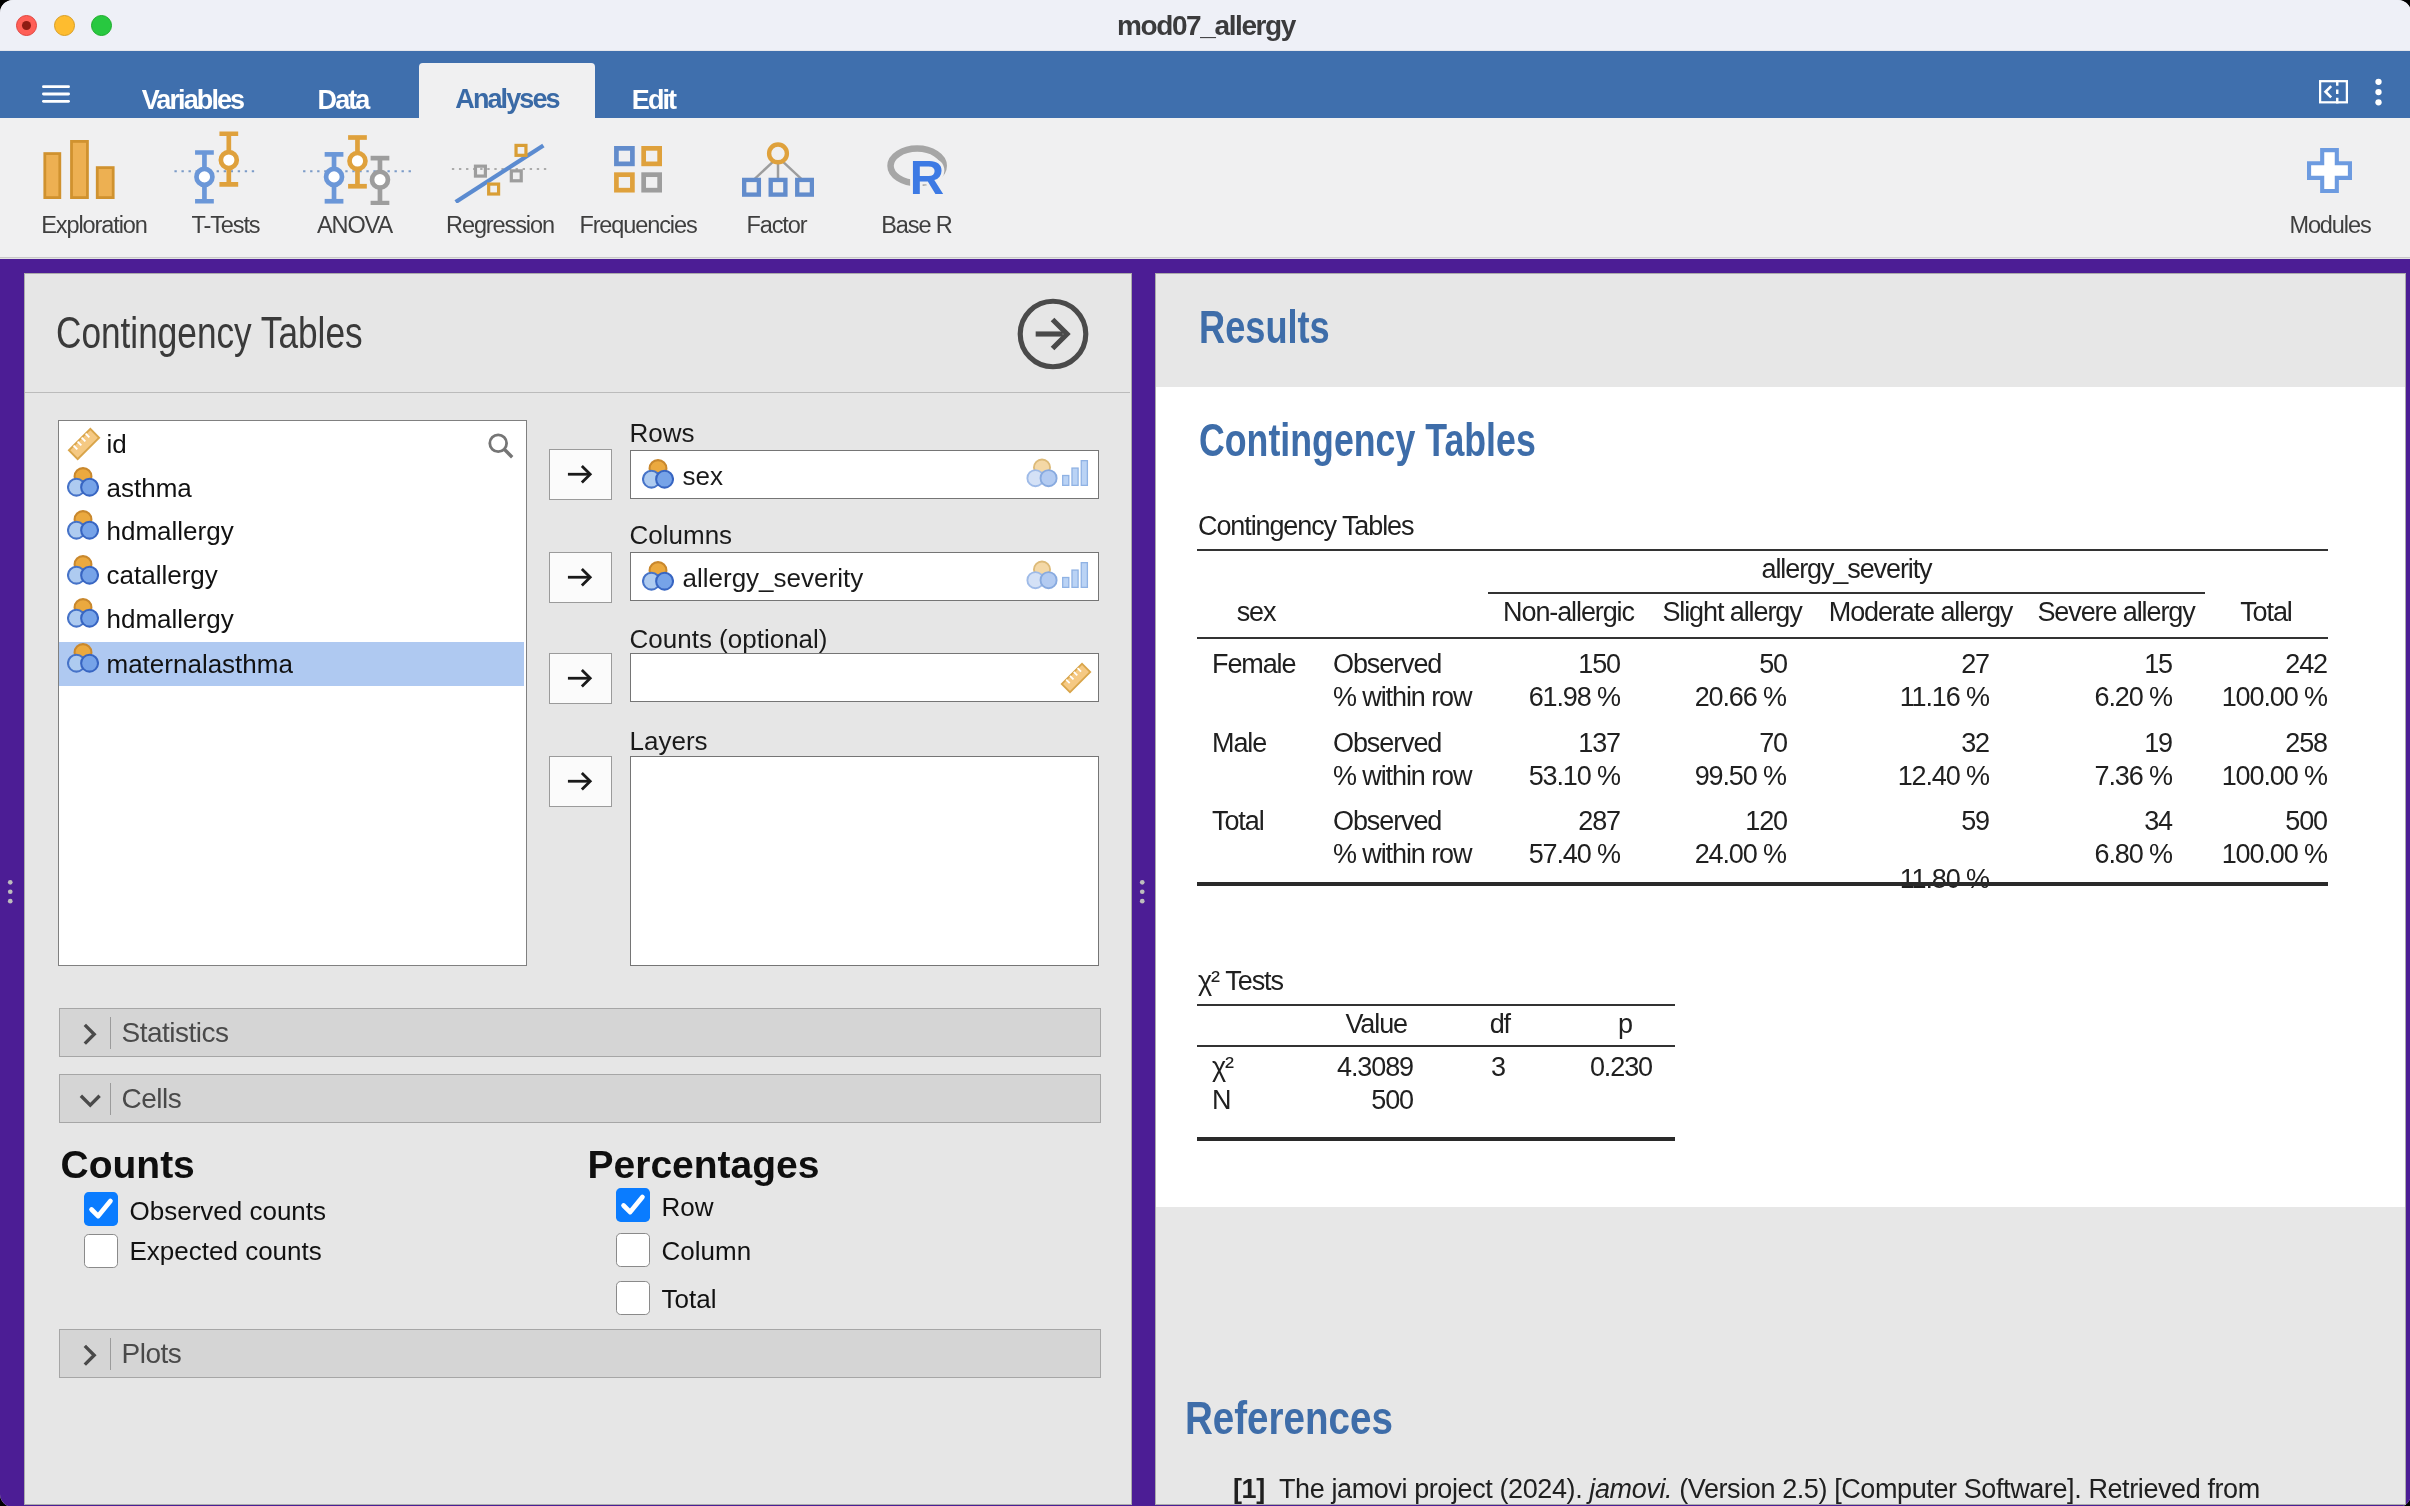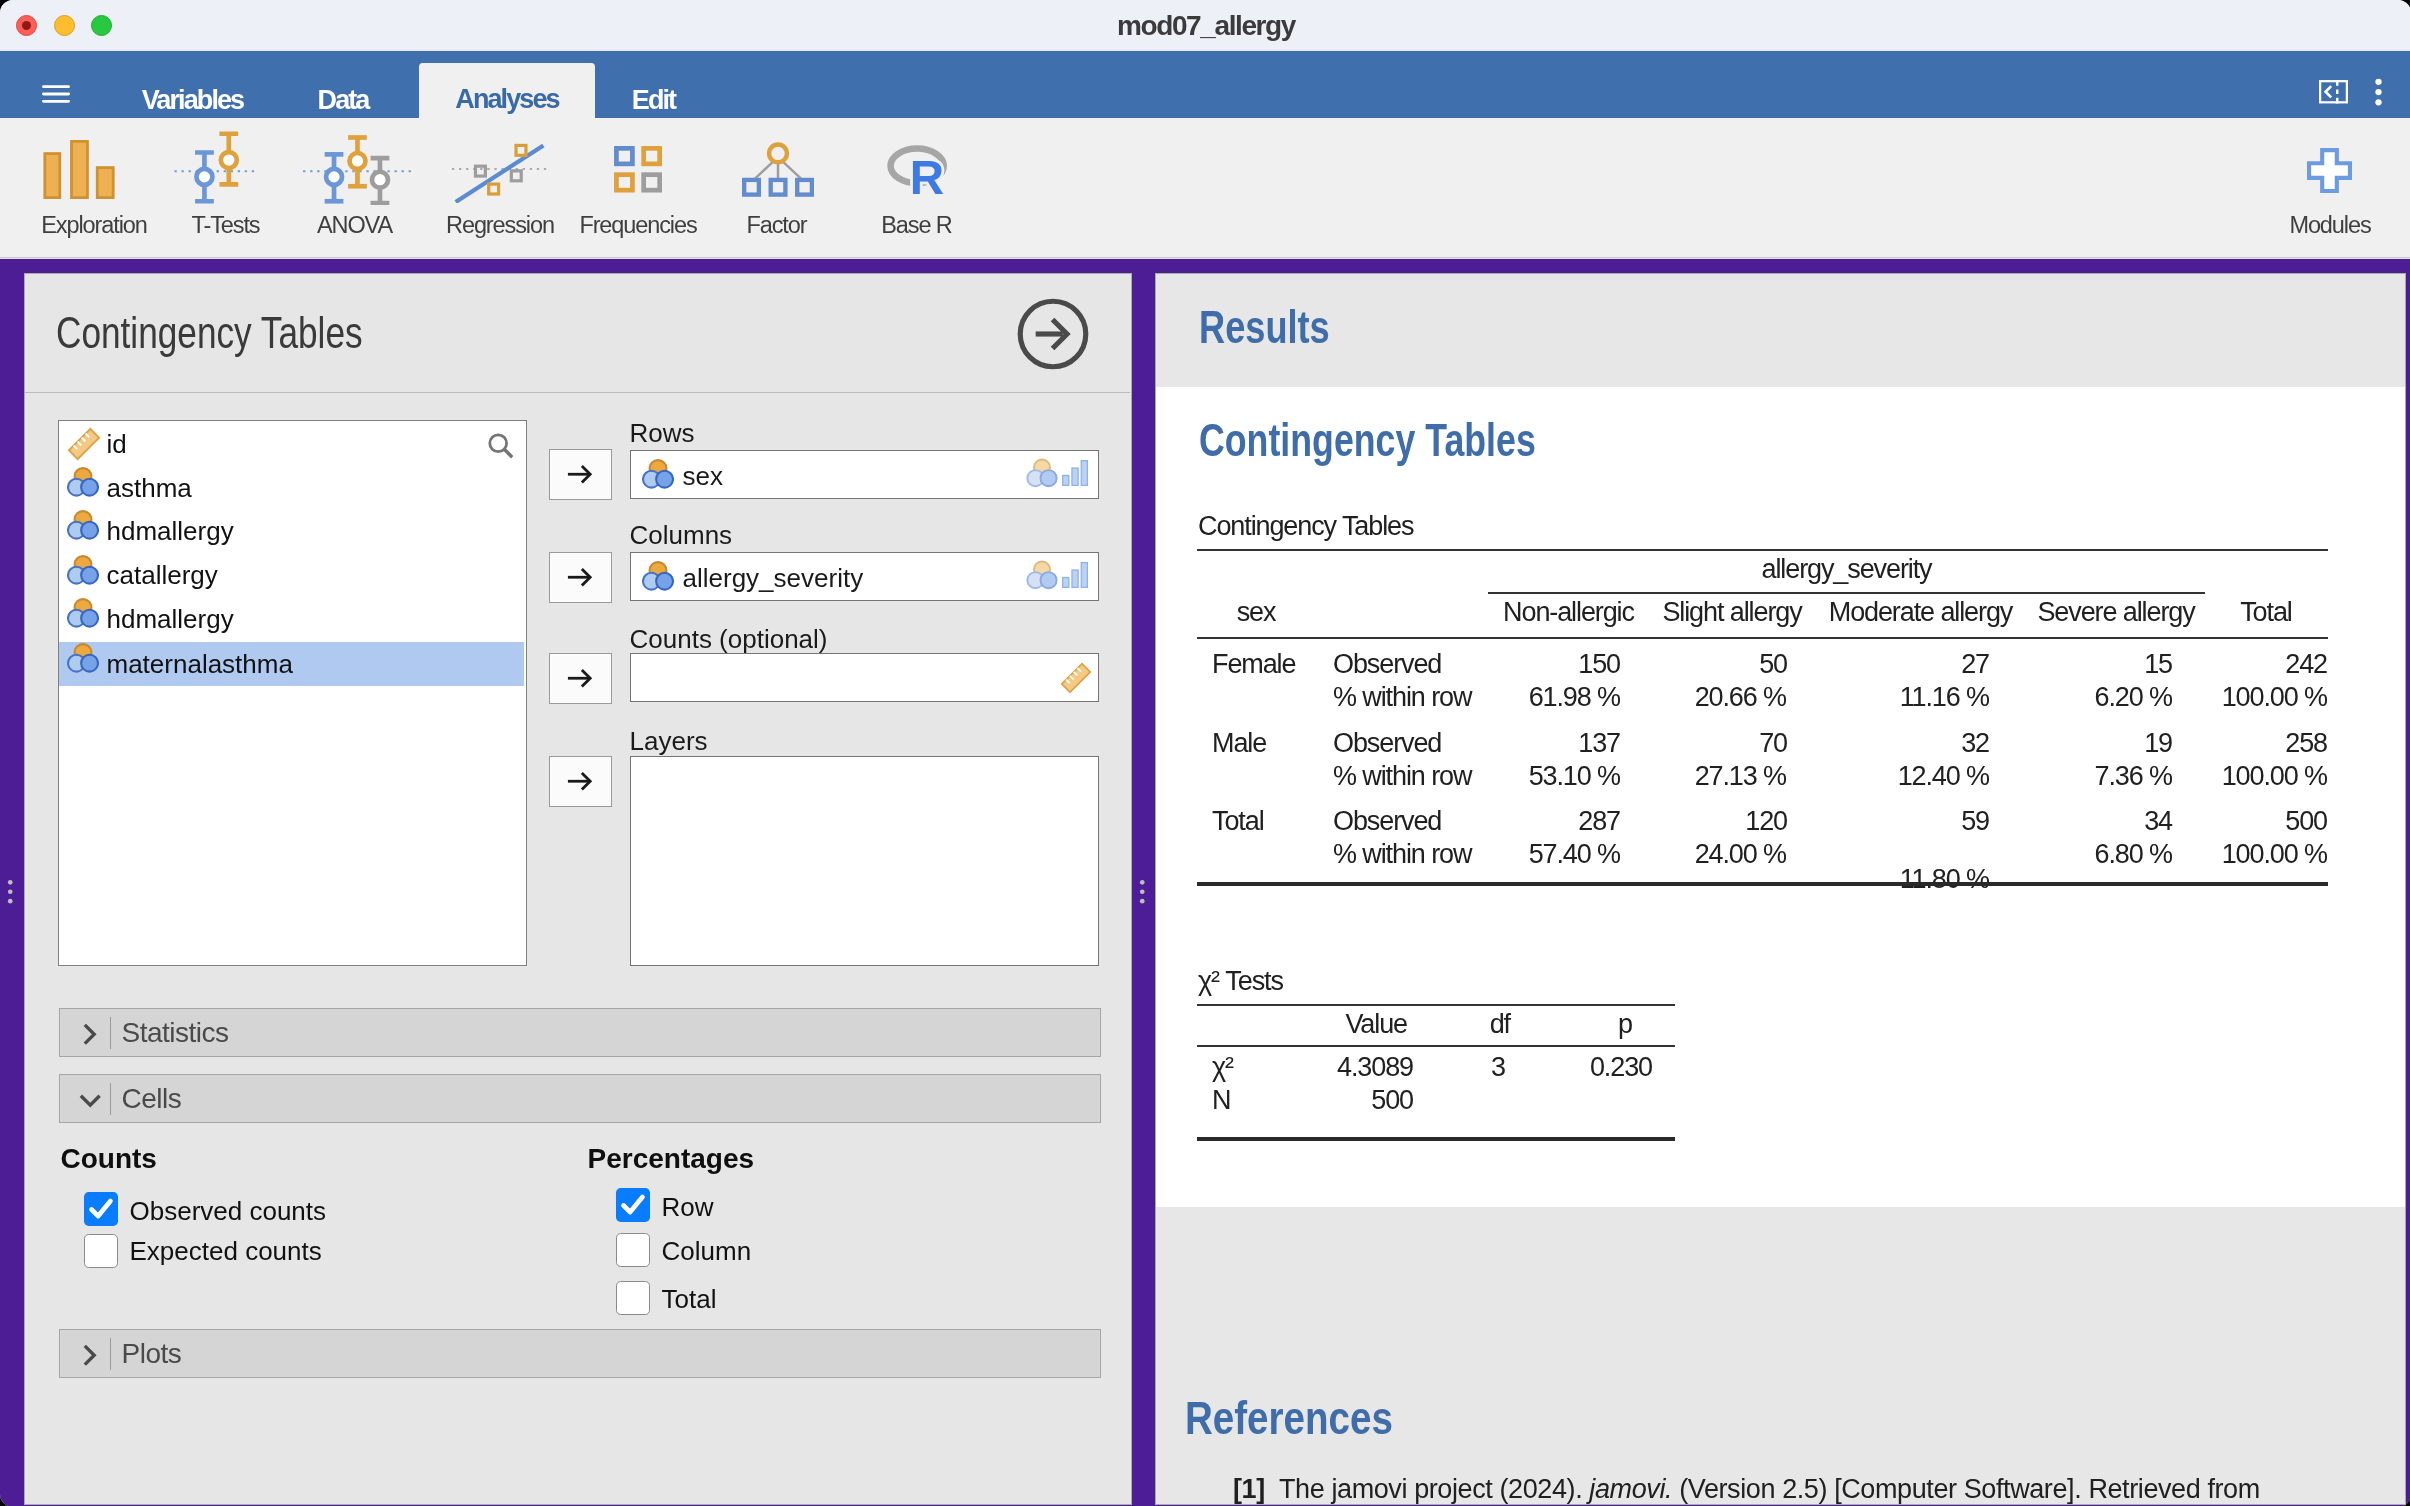--- a/index.html
+++ b/index.html
@@ -26,21 +26,21 @@
   #rpanel { position:absolute; left:1155px; top:14px; width:1251px; height:1232px; background:#E7E7E7; border:1.9px solid #ABABAB; border-right:0.9px solid #ABABAB; }
   #rwhite { position:absolute; left:0; top:113px; width:1249px; height:820px; background:#FFFFFF; }
   .listbox { position:absolute; background:#FFFFFF; border:1.9px solid #808080; }
   .vitem { position:absolute; left:1.9px; font-size:26px; color:#111111; }
   .flabel { font-size:26px; color:#1A1A1A; position:absolute; }
   .fbox { position:absolute; background:#FFFFFF; border:1.9px solid #757575; }
   .abtn { position:absolute; width:63px; height:51px; background:#FBFBFB; border:1.9px solid #9B9B9B; }
   .cbar { position:absolute; left:34px; width:1042px; height:49px; background:#D5D5D5; border:1.9px solid #A6A6A6; }
   .cbar .txt { position:absolute; left:62px; top:7.5px; font-size:28px; color:#4A4A4A; letter-spacing:-0.5px; }
   .cbar .div { position:absolute; left:50px; top:7.5px; width:1.9px; height:32px; background:#9B9B9B; }
-  .shead { position:absolute; font-size:28px; font-weight:bold; color:#0F0F0F; }
+  .shead { position:absolute; font-size:39px; font-weight:bold; color:#0F0F0F; }
   .cblabel { position:absolute; font-size:26px; color:#111111; }
   .cbox { position:absolute; width:34px; height:34px; border-radius:4.7px; }
   .cbox.off { background:#FFFFFF; border:1.9px solid #8A8A8A; }
   .cbox.on { background:#0A7CFF; }
   .hblue { position:absolute; font-weight:bold; color:#3E6DA9; }
   .rtxt { position:absolute; font-size:27px; color:#202020; letter-spacing:-1.1px; line-height:1; }
   .rline { position:absolute; background:#333333; }
   .num { text-align:right; }
 </style>
 </head>
@@ -395,21 +395,21 @@
 
       <div class="rtxt" style="left:56px; top:456px;">Male</div>
       <div class="rtxt" style="left:177px; top:456px;">Observed</div>
       <div class="rtxt num" style="left:370px; top:456px; width:94px;">137</div>
       <div class="rtxt num" style="left:537px; top:456px; width:94px;">70</div>
       <div class="rtxt num" style="left:739px; top:456px; width:94px;">32</div>
       <div class="rtxt num" style="left:922px; top:456px; width:94px;">19</div>
       <div class="rtxt num" style="left:1077px; top:456px; width:94px;">258</div>
       <div class="rtxt" style="left:177px; top:489px;">% within row</div>
       <div class="rtxt num" style="left:342px; top:489px; width:122px;">53.10 %</div>
-      <div class="rtxt num" style="left:508px; top:489px; width:122px;">27.13 %</div>
+      <div class="rtxt num" style="left:508px; top:489px; width:122px;">99.50 %</div>
       <div class="rtxt num" style="left:711px; top:489px; width:122px;">12.40 %</div>
       <div class="rtxt num" style="left:894px; top:489px; width:122px;">7.36 %</div>
       <div class="rtxt num" style="left:1030px; top:489px; width:141px;">100.00 %</div>
 
       <div class="rtxt" style="left:56px; top:534px;">Total</div>
       <div class="rtxt" style="left:177px; top:534px;">Observed</div>
       <div class="rtxt num" style="left:370px; top:534px; width:94px;">287</div>
       <div class="rtxt num" style="left:537px; top:534px; width:94px;">120</div>
       <div class="rtxt num" style="left:739px; top:534px; width:94px;">59</div>
       <div class="rtxt num" style="left:922px; top:534px; width:94px;">34</div>

